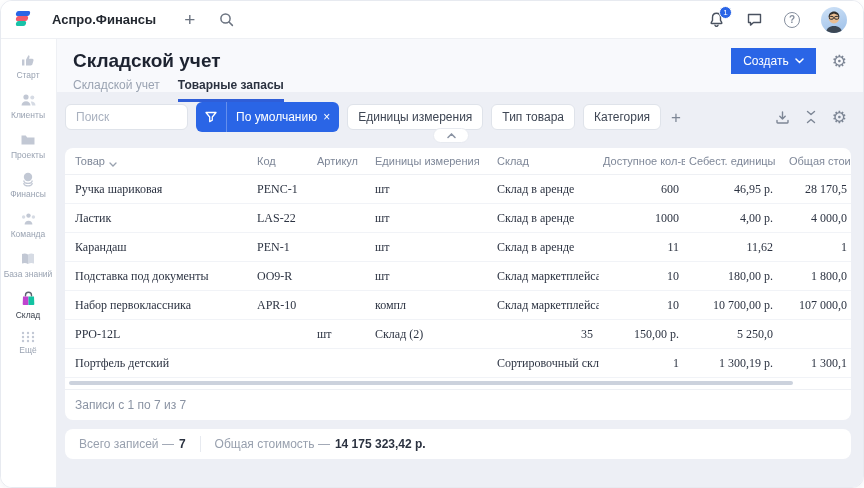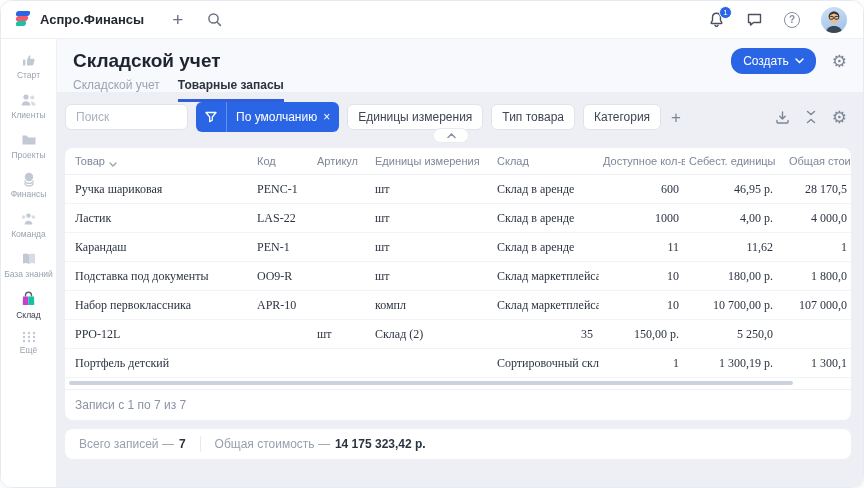--- a/index.html
+++ b/index.html
@@ -5,42 +5,42 @@
   html,body{margin:0;padding:0;background:#fff;font-family:"Liberation Sans",sans-serif;}
   *{box-sizing:border-box;}
   .window{width:864px;height:488px;background:#fff;border:1px solid #e7eaf0;border-radius:12px;overflow:hidden;position:relative;box-shadow:0 2px 10px rgba(20,30,60,.06);}
   
   .topbar{height:38px;display:flex;align-items:center;padding:0 16px 0 14px;background:#fff;border-bottom:1px solid #eef0f4;}
   .logo{width:17px;height:17px;position:relative;flex:0 0 auto;}
   .logo i{position:absolute;left:1px;width:14px;height:5px;border-radius:2px;transform:skewX(-14deg);}
   .logo i:nth-child(1){top:0;background:#2a65e6;}
   .logo i:nth-child(2){top:5px;background:#f05a6c;width:12px;}
   .logo i:nth-child(3){top:10px;background:#19c2a8;width:10px;}
-  .app-name{font-size:13px;font-weight:bold;color:#232830;margin-left:8px;}
+  .app-name{font-size:13px;font-weight:bold;color:#232830;margin-left:20px;}
   .tb-ic{color:#6b7380;display:flex;align-items:center;justify-content:center;cursor:pointer;}
   .tb-plus{font-size:19px;color:#6b7380;margin-left:28px;line-height:1;}
   .tb-search{margin-left:24px;}
   .tb-right{margin-left:auto;display:flex;align-items:center;gap:21px;}
   .bell-wrap{position:relative;}
   .badge{position:absolute;top:-5px;right:-7px;min-width:13px;height:13px;border-radius:7px;background:#2a65e6;color:#fff;font-size:8px;display:flex;align-items:center;justify-content:center;padding:0 3px;border:1.5px solid #fff;}
   .help-circle{width:16px;height:16px;border:1.3px solid #868f9e;border-radius:50%;font-size:10px;color:#868f9e;display:flex;align-items:center;justify-content:center;font-weight:bold;}
   .avatar{width:26px;height:26px;border-radius:50%;background:linear-gradient(160deg,#cfe2f7,#9cbfe8);overflow:hidden;display:flex;align-items:flex-end;justify-content:center;cursor:pointer;}
   
   .body{display:flex;height:449px;}
-  .sidebar{width:56px;background:#fff;border-right:1px solid #eef0f4;padding-top:8px;display:flex;flex-direction:column;align-items:center;}
+  .sidebar{width:56px;background:#fff;border-right:1px solid #eef0f4;padding-top:8px;display:flex;flex-direction:column;align-items:flex-start;}
   .side-item{width:54px;padding:5px 0 6px;display:flex;flex-direction:column;align-items:center;cursor:pointer;}
   .side-item .lbl{font-size:8.5px;color:#9aa3b2;margin-top:3px;text-align:center;line-height:1.15;max-width:50px;}
   .side-item.active .lbl{color:#3a414d;}
   .main{flex:1;background:#edeff5;position:relative;overflow:hidden;}
   
   .page-head{background:#f8f9fc;padding:9px 16px 0 16px;height:53px;}
   .head-row{display:flex;align-items:center;}
   .page-title{font-size:19px;font-weight:bold;color:#1d2330;}
   .head-actions{margin-left:auto;display:flex;align-items:center;gap:16px;}
-  .btn-create{height:26px;background:#2a65e6;color:#fff;font-size:12px;border:none;border-radius:12px;padding:0 12px;display:flex;align-items:center;gap:6px;cursor:pointer;font-family:inherit;}
+  .btn-create{height:26px;background:#2a65e6;color:#fff;font-size:12px;border:none;border-radius:0;padding:0 12px;display:flex;align-items:center;gap:6px;cursor:pointer;font-family:inherit;}
   .gear{font-size:17px;color:#7d8695;line-height:1;cursor:pointer;}
   .tabs{display:flex;gap:18px;margin-top:4px;}
   .tab{font-size:12px;padding-bottom:7px;cursor:pointer;border-bottom:3px solid transparent;color:#9aa3b2;}
   .tab.active{color:#2b3240;border-bottom-color:#2f5ed8;font-weight:bold;}
   
   .content{padding:10px 12px 0 8px;position:relative;}
   .filter-row{display:flex;align-items:center;gap:8px;}
   .search{width:123px;height:26px;border:1px solid #dfe3ea;border-radius:6px;background:#fff;padding:0 10px;font-size:12px;color:#3e4654;font-family:inherit;outline:none;}
   .search::placeholder{color:#a9b1bf;}
   .chip{height:30px;border-radius:6px;background:#2a65e6;display:flex;align-items:center;color:#fff;cursor:pointer;overflow:hidden;}

